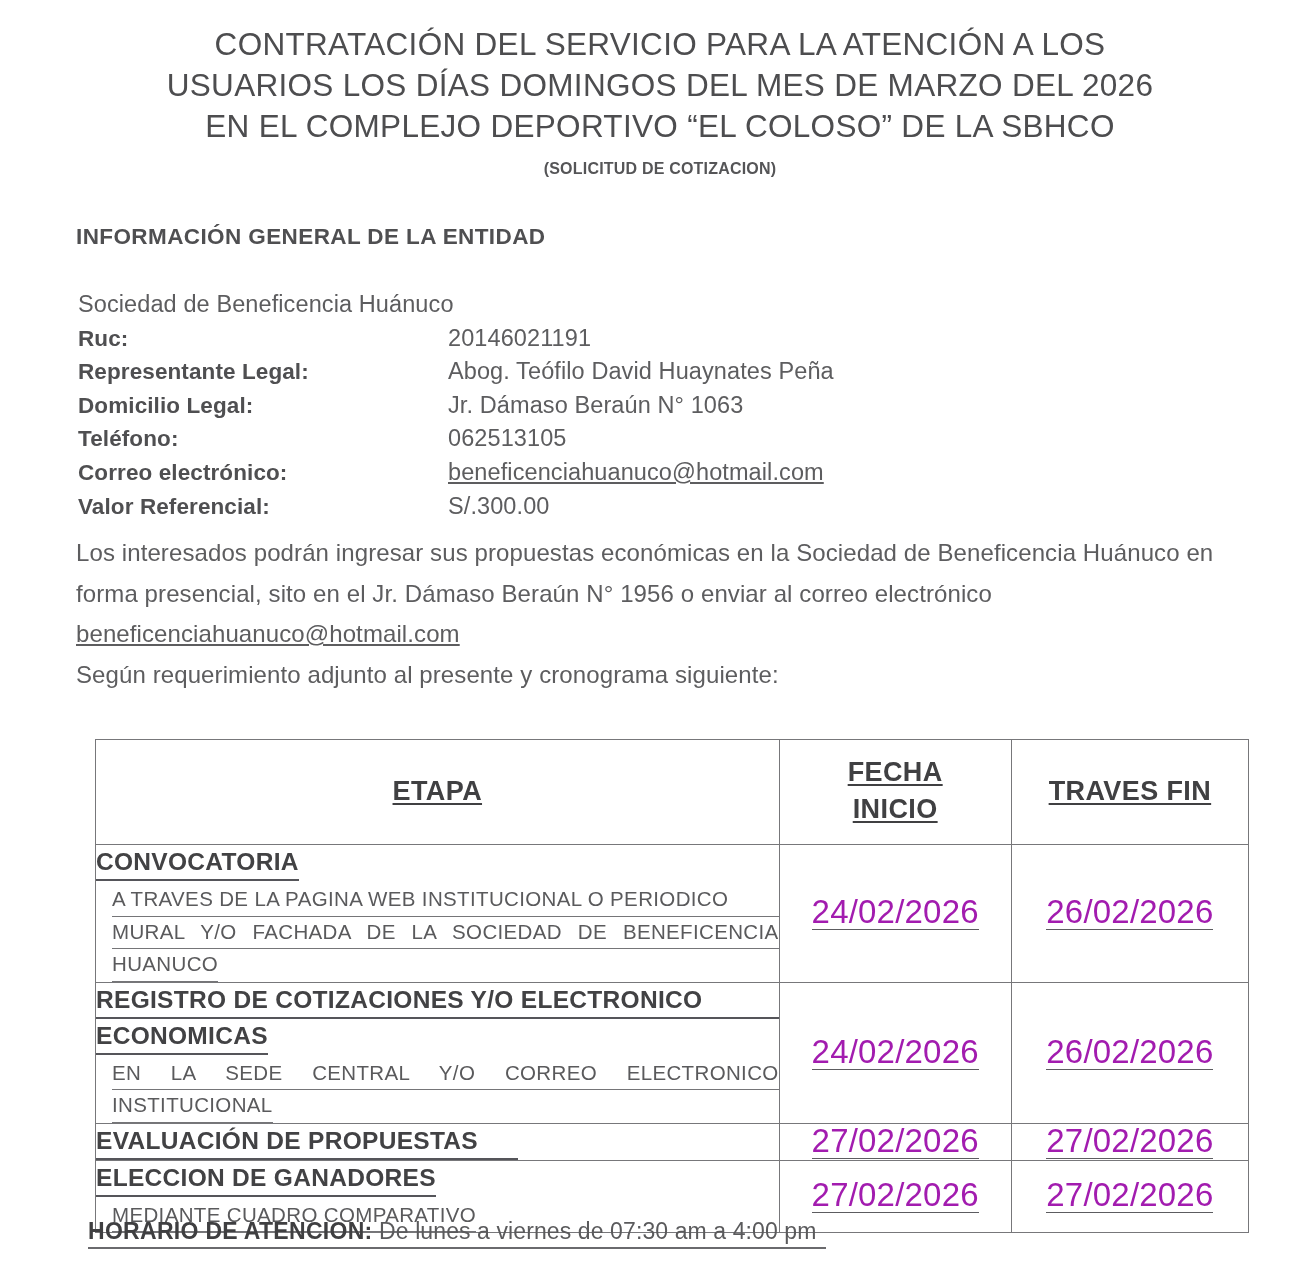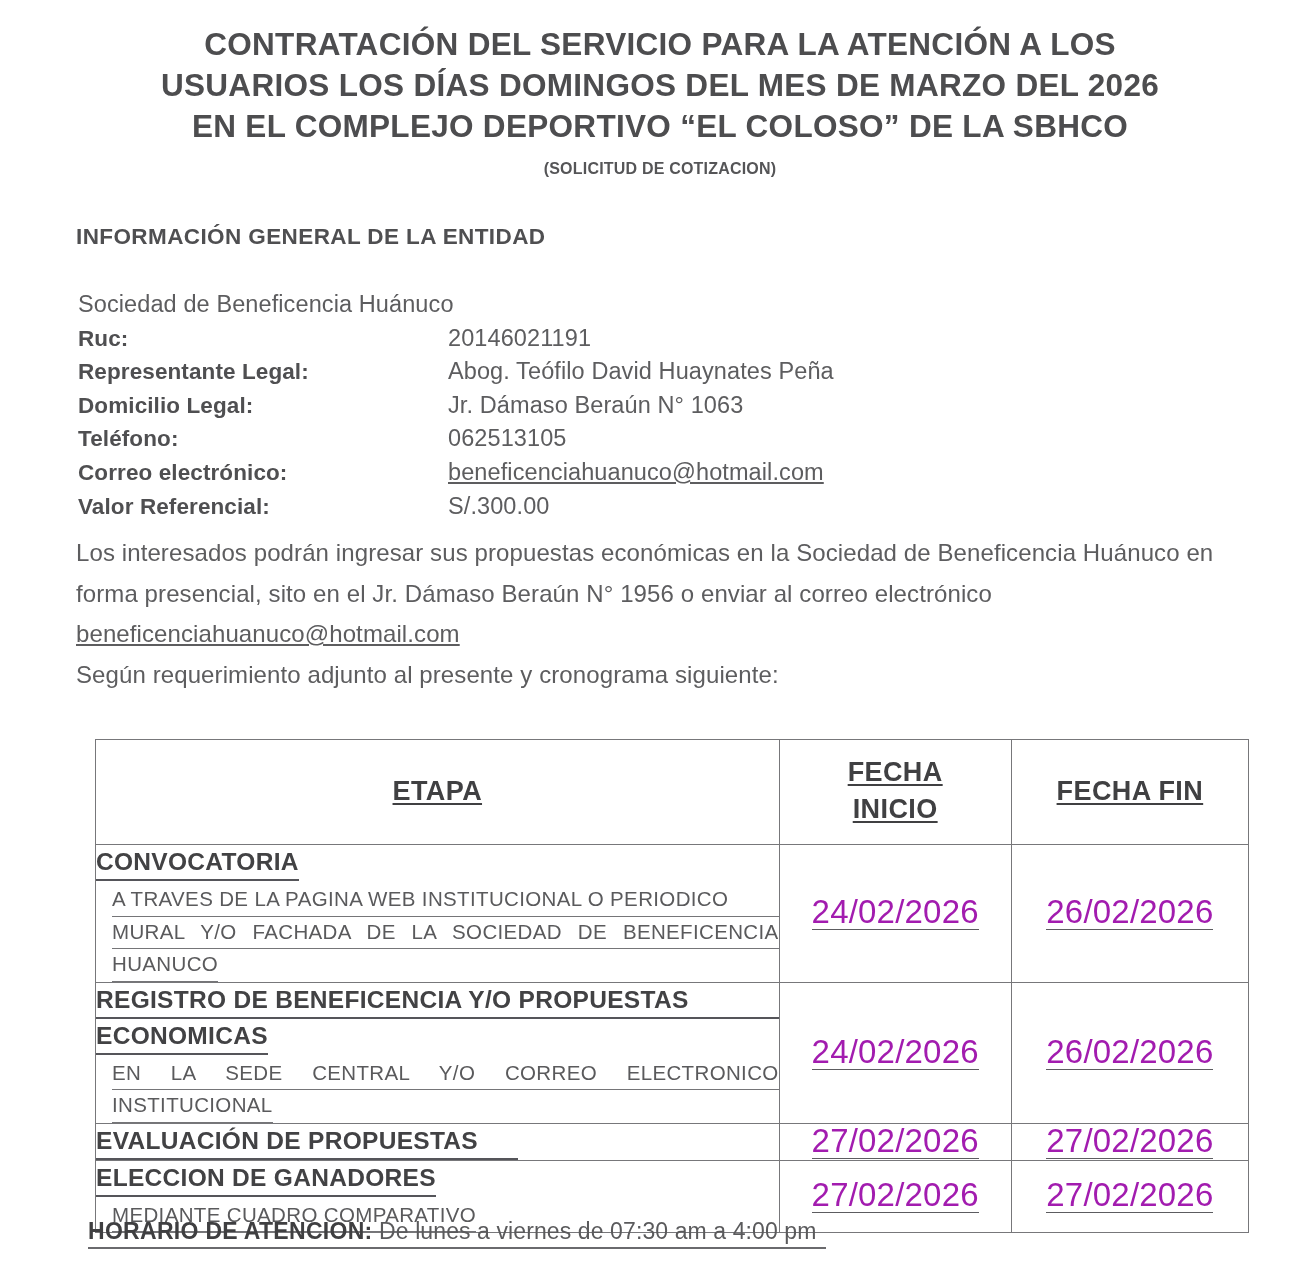--- a/index.html
+++ b/index.html
@@ -20,21 +20,21 @@
 
   
   .title-block {
     position: absolute;
     top: 24px;
     left: 70px;
     width: 1180px;
     text-align: center;
   }
   .title-line {
-    font-weight: bold;
+    font-weight: normal;
     font-size: 31.5px;
     letter-spacing: 0.3px;
     line-height: 41px;
     color: #4d4d4f;
     white-space: nowrap;
   }
   .title-sub {
     font-weight: bold;
     font-size: 16px;
     letter-spacing: 0.2px;
@@ -272,21 +272,21 @@
       <th>
         <div class="th-inner"><span class="u">ETAPA</span></div>
       </th>
       <th>
         <div class="th-inner">
           <span class="stack"><span class="u">FECHA</span></span>
           <span class="stack"><span class="u">INICIO</span></span>
         </div>
       </th>
       <th>
-        <div class="th-inner"><span class="u">FECHA FIN</span></div>
+        <div class="th-inner"><span class="u">TRAVES FIN</span></div>
       </th>
     </tr>
   </thead>
   <tbody>
 
     <tr>
       <td class="cell-etapa">
         <span class="etapa-title">CONVOCATORIA</span>
         <div class="etapa-sub">
           <span class="line">A TRAVES DE LA PAGINA WEB INSTITUCIONAL O PERIODICO</span>
@@ -297,21 +297,21 @@
       <td class="cell-date">
         <span class="date-val">24/02/2026</span>
       </td>
       <td class="cell-date">
         <span class="date-val">26/02/2026</span>
       </td>
     </tr>
 
     <tr>
       <td class="cell-etapa">
-        <span class="etapa-title block-full">REGISTRO DE BENEFICENCIA Y/O PROPUESTAS</span>
+        <span class="etapa-title block-full">REGISTRO DE COTIZACIONES Y/O ELECTRONICO</span>
         <span class="etapa-title">ECONOMICAS</span>
         <div class="etapa-sub">
           <span class="line just">EN LA SEDE CENTRAL Y/O CORREO ELECTRONICO</span>
           <span class="line short">INSTITUCIONAL</span>
         </div>
       </td>
       <td class="cell-date">
         <span class="date-val">24/02/2026</span>
       </td>
       <td class="cell-date">

